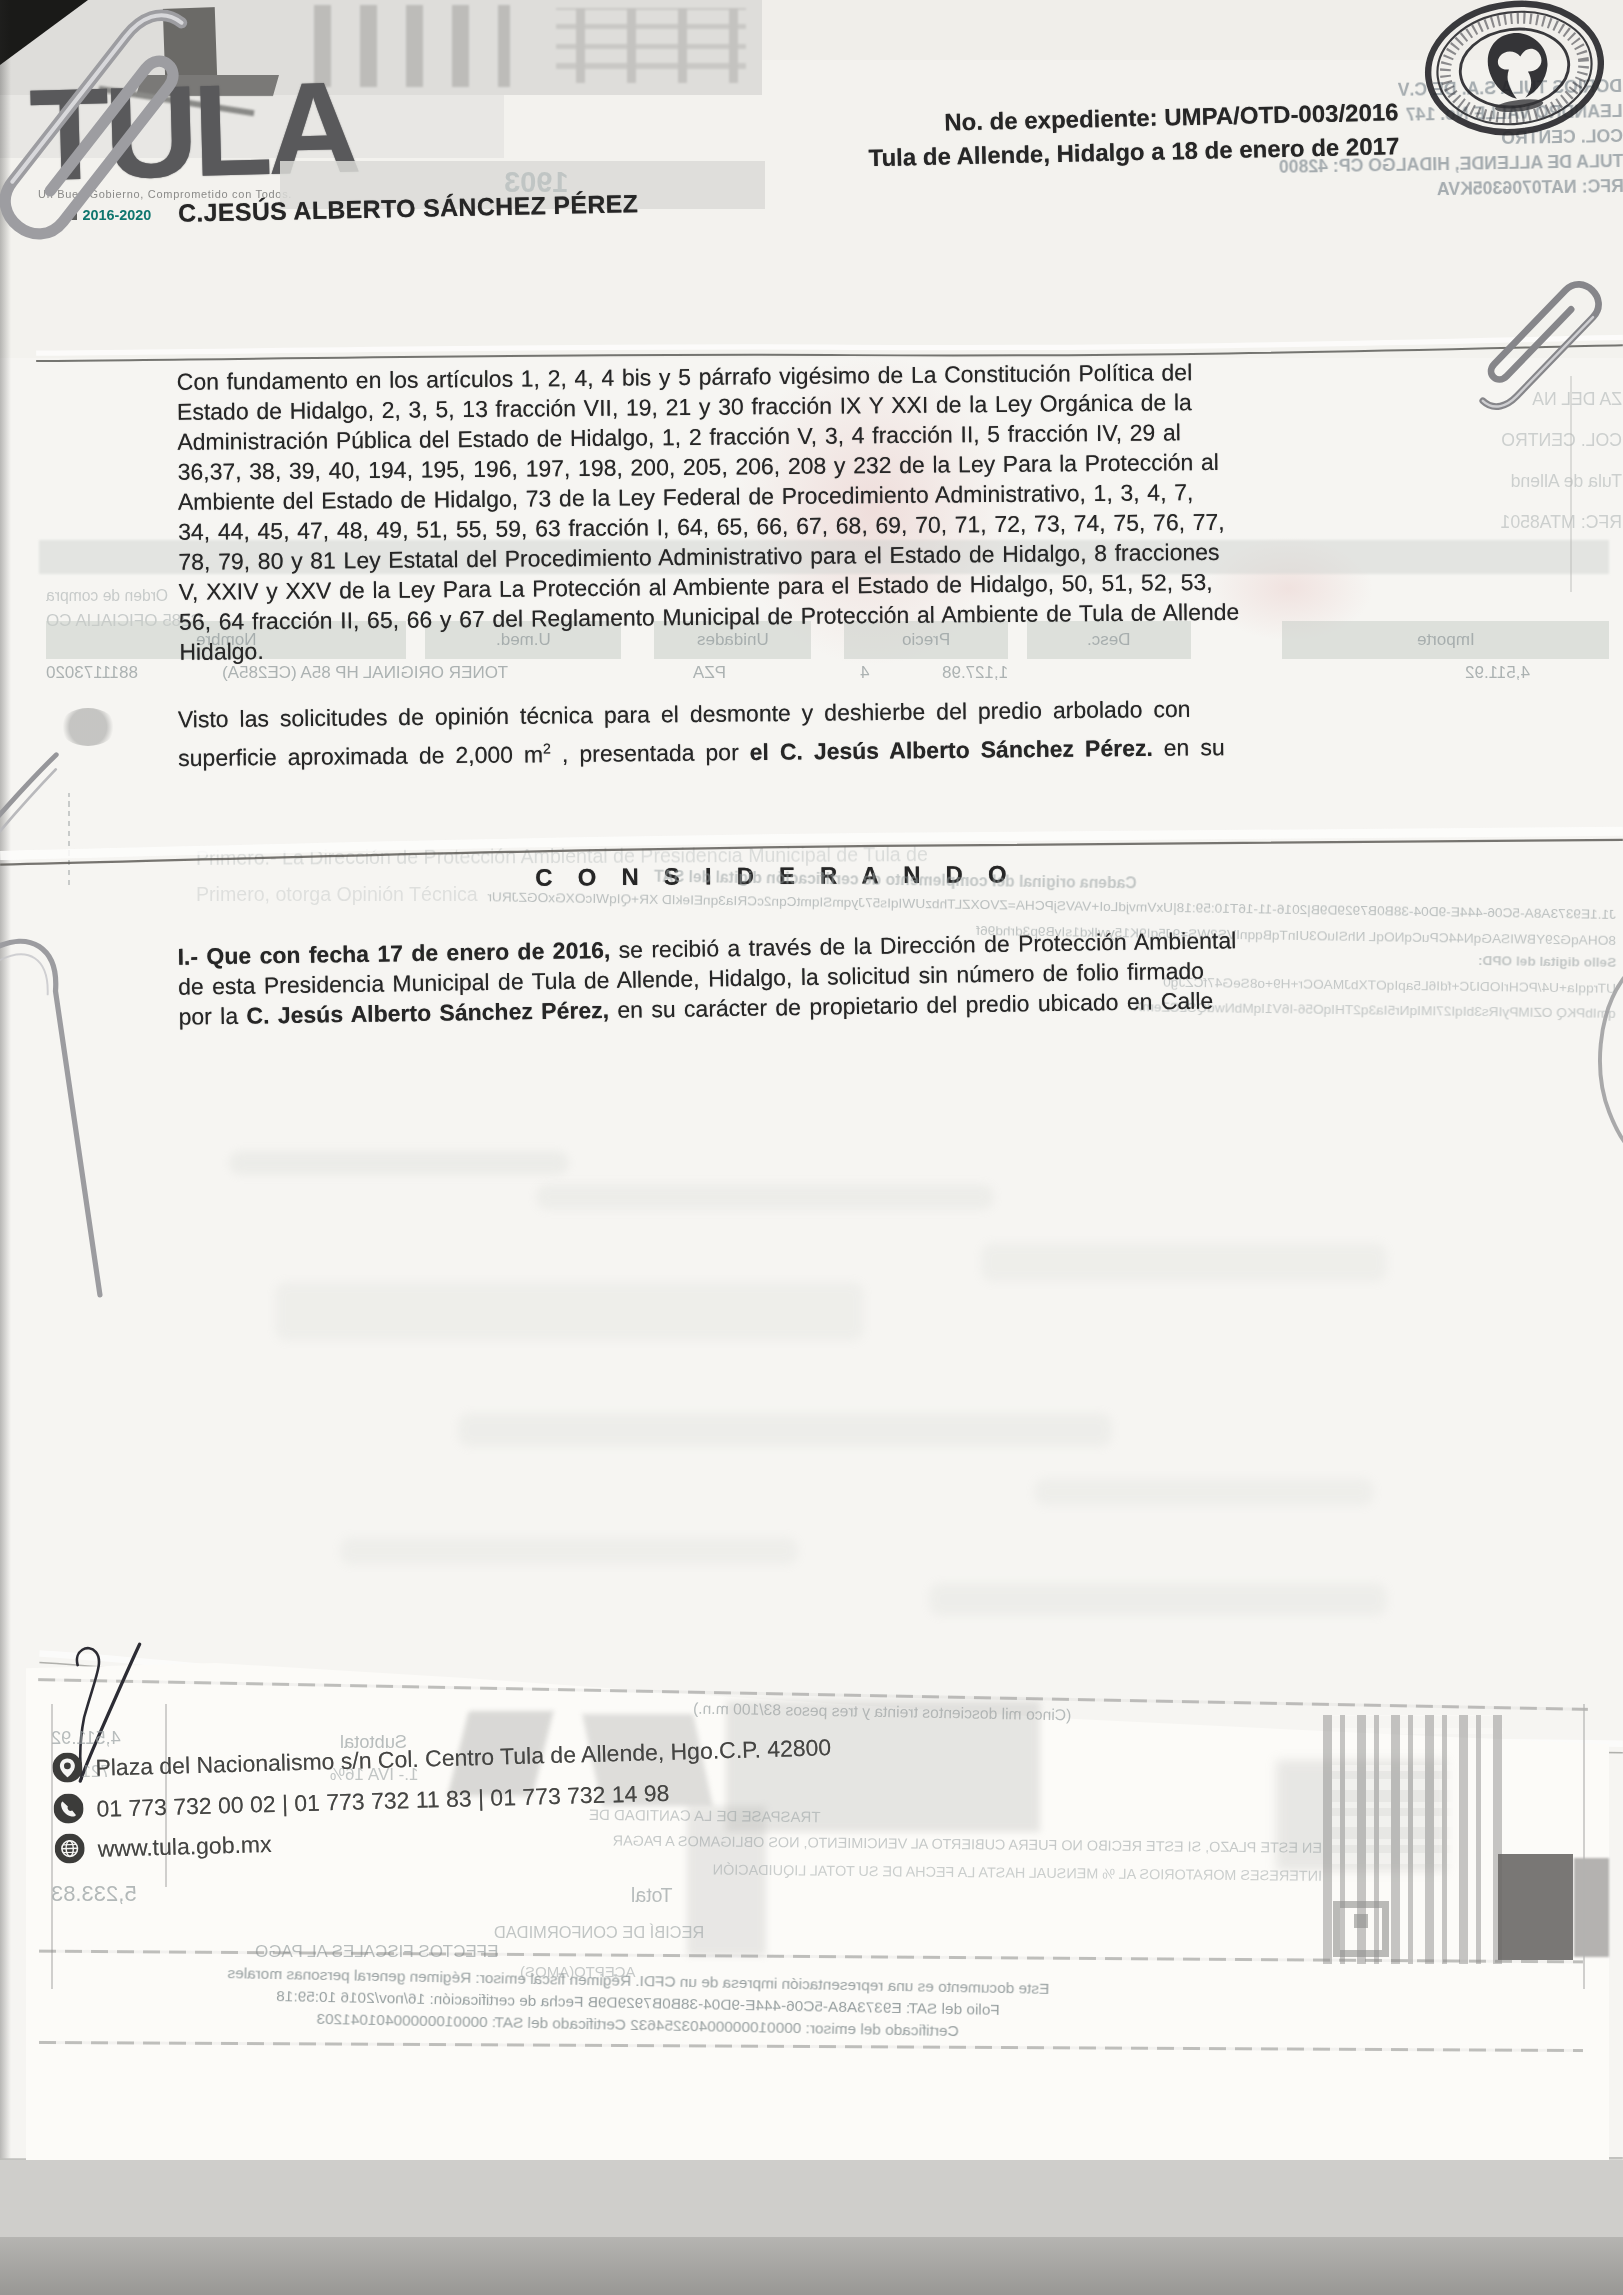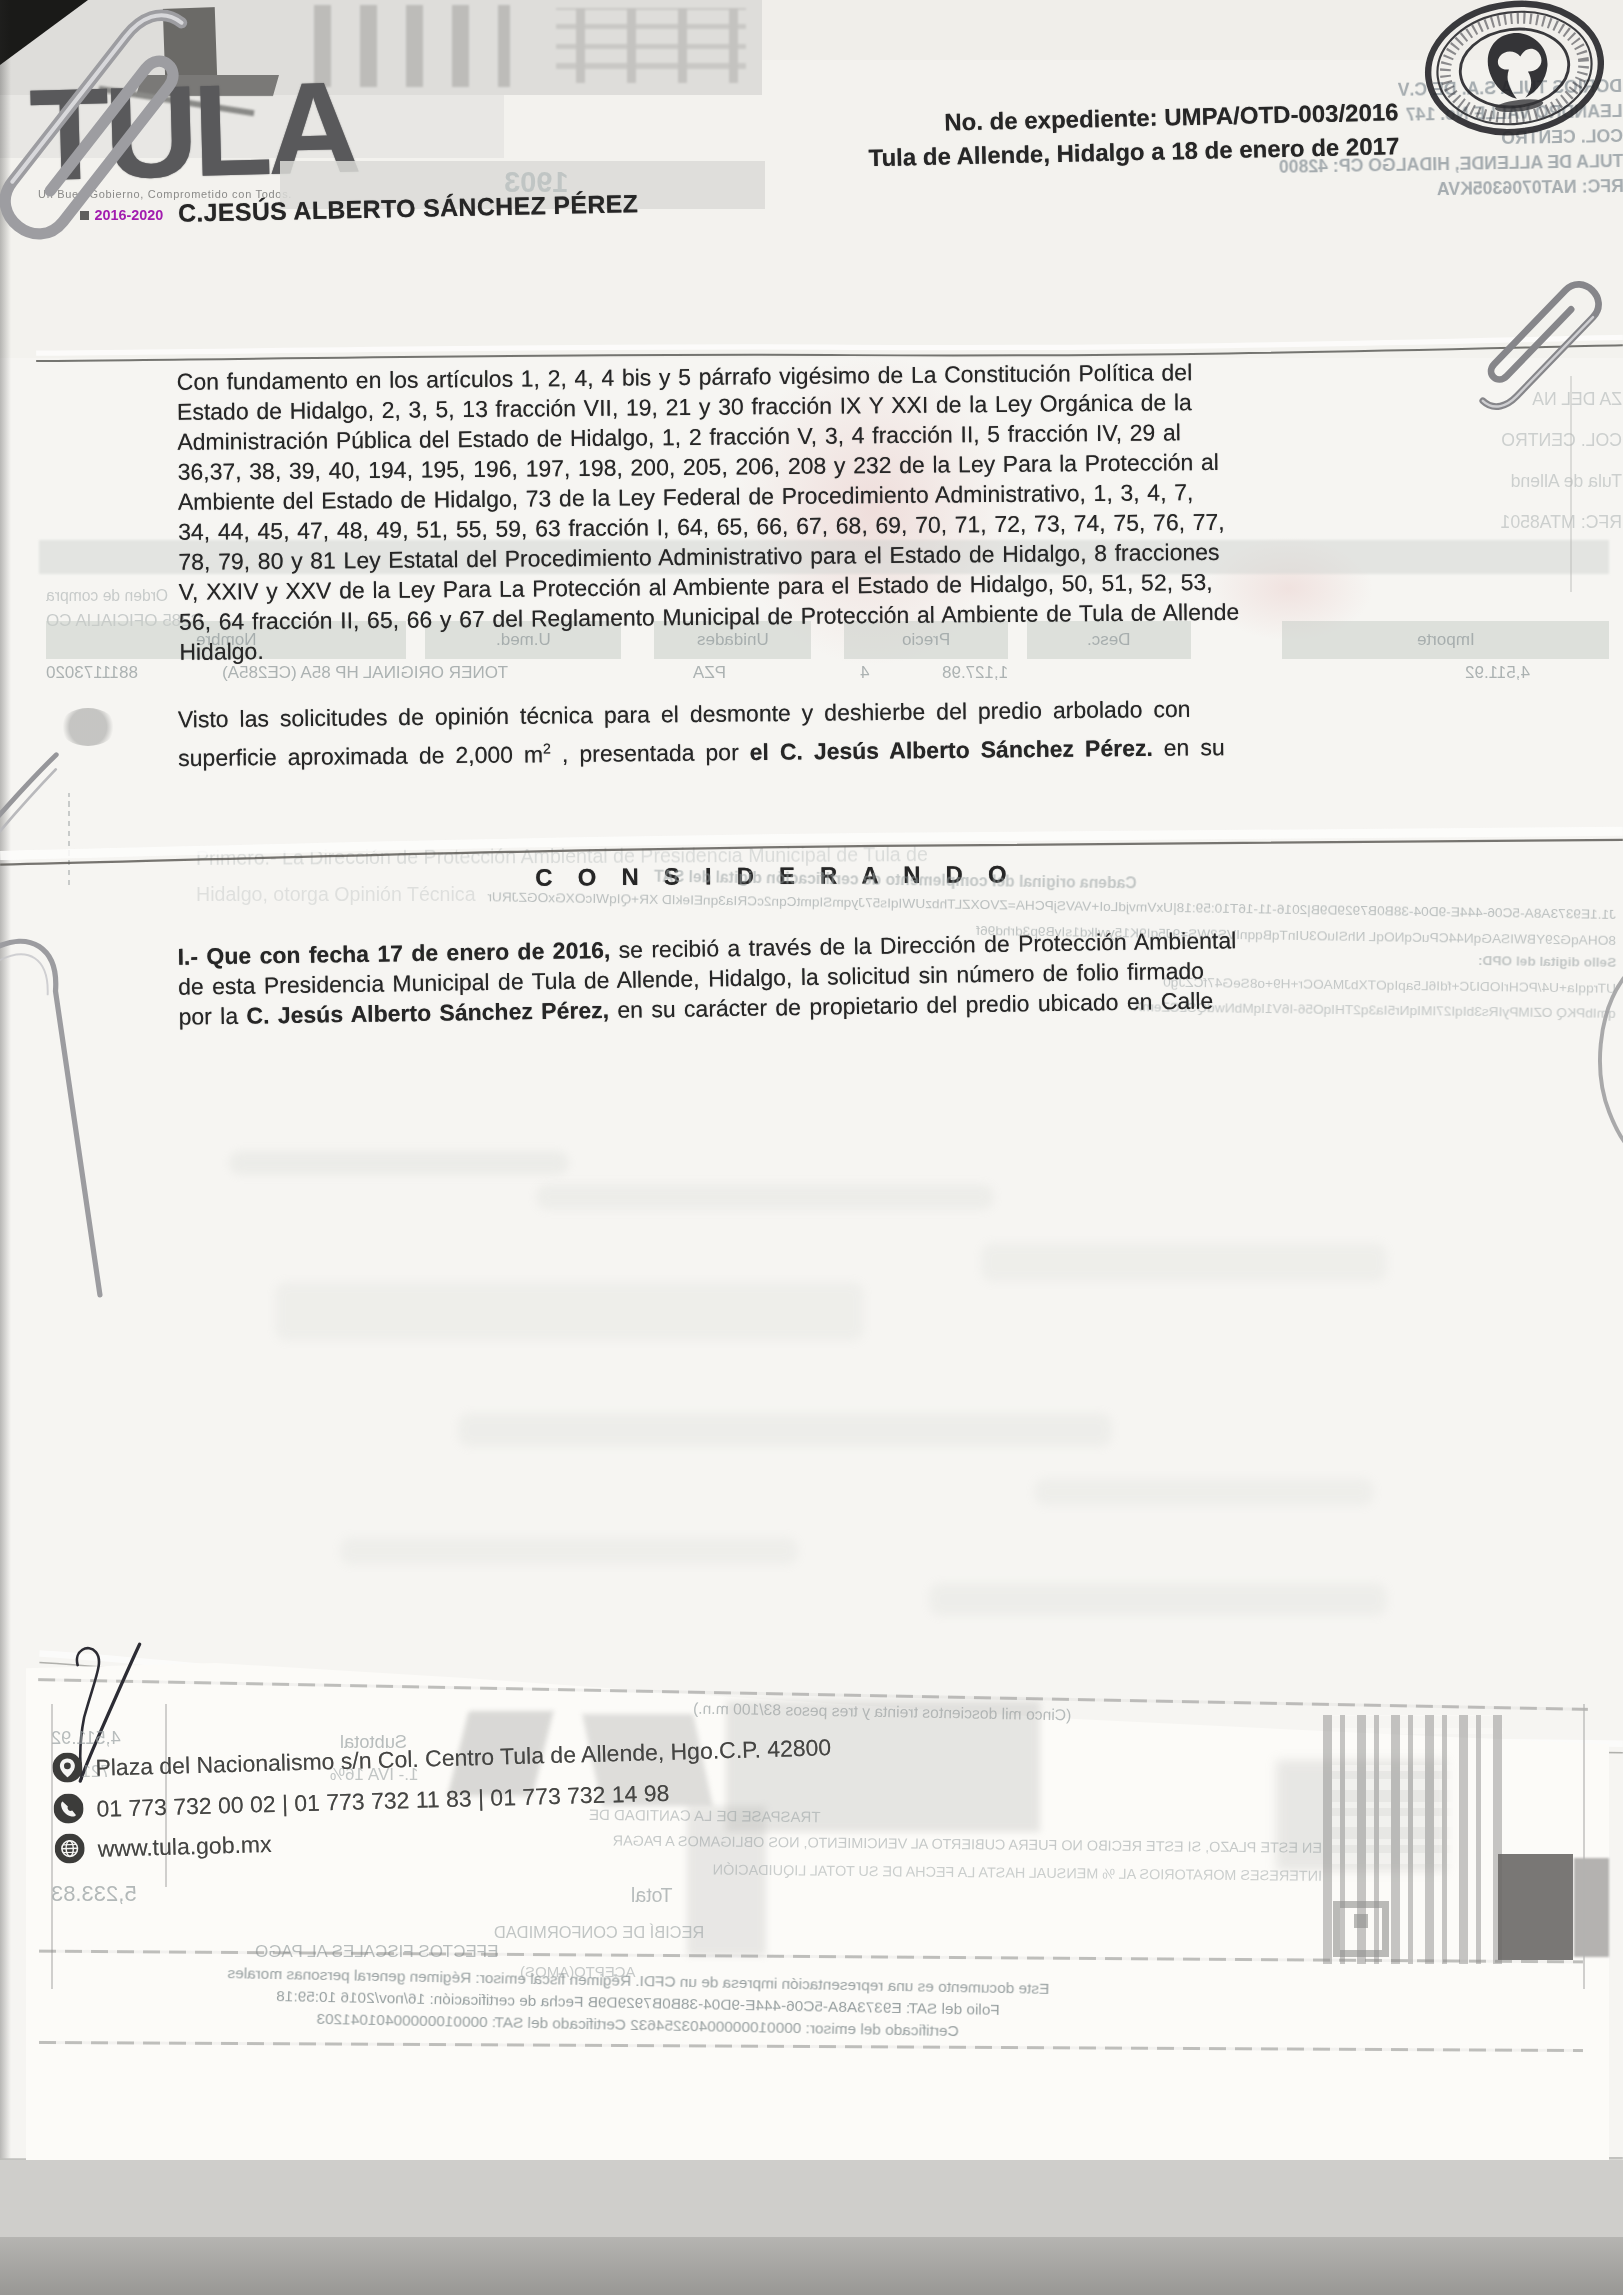--- a/index.html
+++ b/index.html
@@ -36,21 +36,21 @@
 
 <div class="abs noevents" style="left:0;top:0;width:10.5px;height:2295px;background:linear-gradient(90deg,rgba(40,40,40,.3),transparent)"></div>
 
 <div class="abs noevents" style="left:164px;top:7.9px;width:52px;height:72px;background:#6b6a67;filter:blur(0.7px);transform:rotate(-2deg)"></div>
 <div class="abs noevents" style="left:139px;top:75px;width:137px;height:21px;background:#7a7977;filter:blur(0.7px);transform:skewX(-16deg)"></div>
 <div class="abs noevents" style="left:98px;top:98px;width:157px;height:5.9px;background:#8a8a87;filter:blur(0.8px);transform:rotate(9deg)"></div>
 
 <div class="abs" style="left:30px;top:56px;font-size:130px;font-weight:bold;letter-spacing:-5.2px;color:#59595b;
             transform:rotate(-1.5deg);text-shadow:0 0 1.3px rgba(80,80,82,.8)">TULA</div>
 <div class="abs" style="left:38px;top:188px;font-size:11px;color:#8a8a88;letter-spacing:0.7px;filter:blur(0.3px)">Un Buen Gobierno, Comprometido con Todos.</div>
-<div class="abs" style="left:80px;top:207px;font-size:14.4px;font-weight:bold;color:#a21caf;filter:blur(0.4px)">
+<div class="abs" style="left:68px;top:207px;font-size:14.4px;font-weight:bold;color:#0f766e;filter:blur(0.4px)">
   <span style="display:inline-block;width:9.2px;height:9.2px;background:#5f5f5d;margin-right:5.2px"></span><span>2016-2020</span>
 </div>
 
 <div class="abs noevents" style="left:280px;top:161px;width:485px;height:48px;background:#dbdbd7;opacity:.85"></div>
 <div class="abs ghost" style="left:504px;top:166px;font-size:29px;font-weight:bold;color:#b9c0bf;transform:scaleX(-1);opacity:.8;filter:blur(0.7px)">1903</div>
 
 <div class="abs ghost lines" style="left:1266px;top:77px;width:357px;font-size:17.7px;font-weight:bold;line-height:25px;color:#98a0a5;
             opacity:.85;transform:rotate(-1deg) scaleX(-1);filter:blur(0.4px)">
     <div class="line">DORIOS TULA S.A. DE C.V</div>
     <div class="line">LEANDRO VALLE No. 147</div>
@@ -127,21 +127,21 @@
 <div class="abs ink lines" style="left:178px;top:697px;width:1217px;font-size:23px;line-height:33px;word-spacing:4.6px;transform:rotate(-0.6deg)">
     <div class="line">Visto las solicitudes de opinión técnica para el desmonte y deshierbe del predio arbolado con</div>
     <div class="line"><span>superficie aproximada de 2,000 m</span><span class="sup">2</span><span> , presentada por </span><span class="b">el C. Jesús Alberto Sánchez Pérez.</span><span> en su</span></div>
   </div>
 
 <div class="abs ghost" style="left:196px;top:845px;font-size:19.6px;opacity:.3;filter:blur(0.7px);transform:rotate(-0.3deg)">Primero.- La Dirección de Protección Ambiental de Presidencia Municipal de Tula de</div>
 
 <div class="abs ink" style="left:275px;top:862px;width:1001px;text-align:center;font-size:24px;font-weight:bold;letter-spacing:9.2px;transform:rotate(-0.4deg)">C O N S I D E R A N D O</div>
 
 <div class="abs ghost" style="left:654px;top:871px;font-size:15.7px;font-weight:bold;opacity:.55;transform:rotate(.8deg) scaleX(-1);filter:blur(0.3px)">Cadena original del complemento de certificación digital del SAT</div>
-<div class="abs ghost" style="left:196px;top:883px;font-size:19.6px;opacity:.25;filter:blur(0.7px)">Hidalgo, otorga Opinión Técnica</div>
+<div class="abs ghost" style="left:196px;top:883px;font-size:19.6px;opacity:.25;filter:blur(0.7px)">Primero, otorga Opinión Técnica</div>
 
 <div class="abs ghost" style="left:92px;top:895px;width:1524px;font-size:13.7px;opacity:.65;white-space:nowrap;overflow:hidden;
             transform:rotate(.9deg) scaleX(-1);filter:blur(0.3px)">J1.1E9373A8A-5C06-444E-9D04-38B0B7929D9B|2016-11-16T10:59:18|UxVmvjdLoI+VAVSjPCHA=ZVOXZLThbzUWIqIs57JyqmSIqmtCqn2cCRIa3qnEIekID XR+QIqWIcOXGxOGZJRUr</div>
 <div class="abs ghost" style="left:92px;top:921px;width:1524px;font-size:13.7px;opacity:.6;white-space:nowrap;overflow:hidden;
             transform:rotate(.9deg) scaleX(-1);filter:blur(0.3px)">8OHAqG29YBWISAGqN44CPuCqNOqL NhSIuO3UInTqBqqnIVS2WS=9J5qI9K15ywIkd1sIvB9p3drhd96f</div>
 
 <div class="abs ghost lines" style="left:1060px;top:946px;width:556px;font-size:13.7px;line-height:25.5px;opacity:.55;text-align:left;
             transform:rotate(.8deg) scaleX(-1);filter:blur(0.3px)">
   <div style="font-weight:bold">Sello digital del OPD:</div>
   <div>UTrqqIa+U4/PCHrIODIJC+fdI6L5apIqOTXbJMAOCr+H9+o8SeG47fCZJg0</div>

